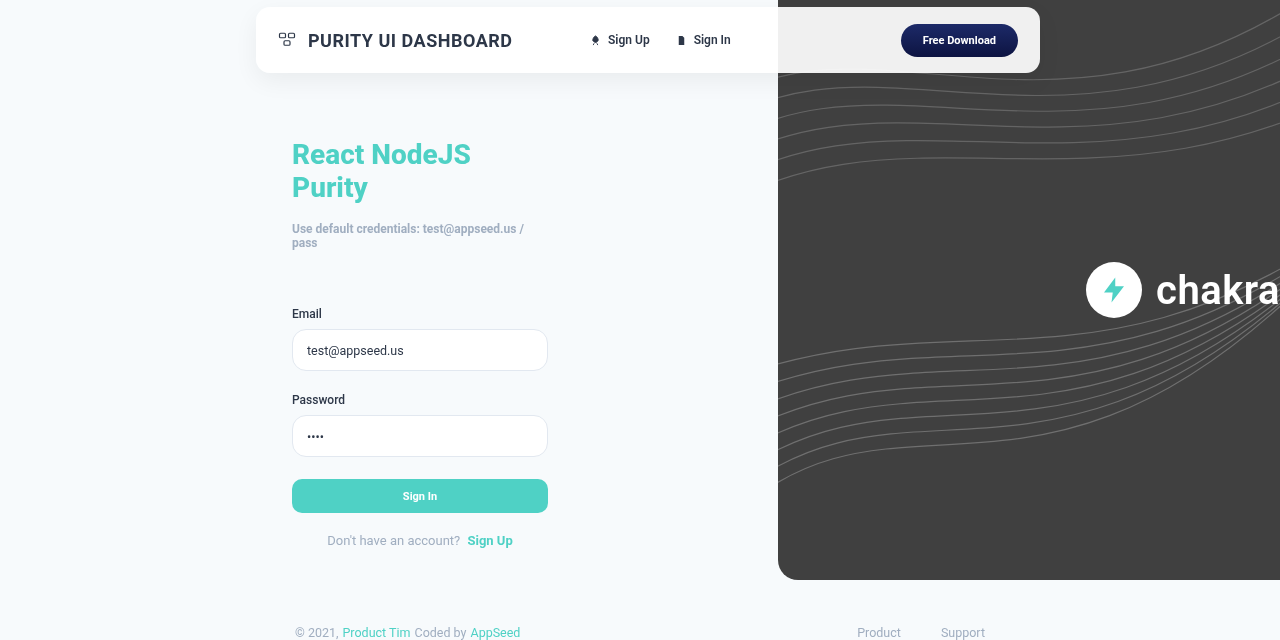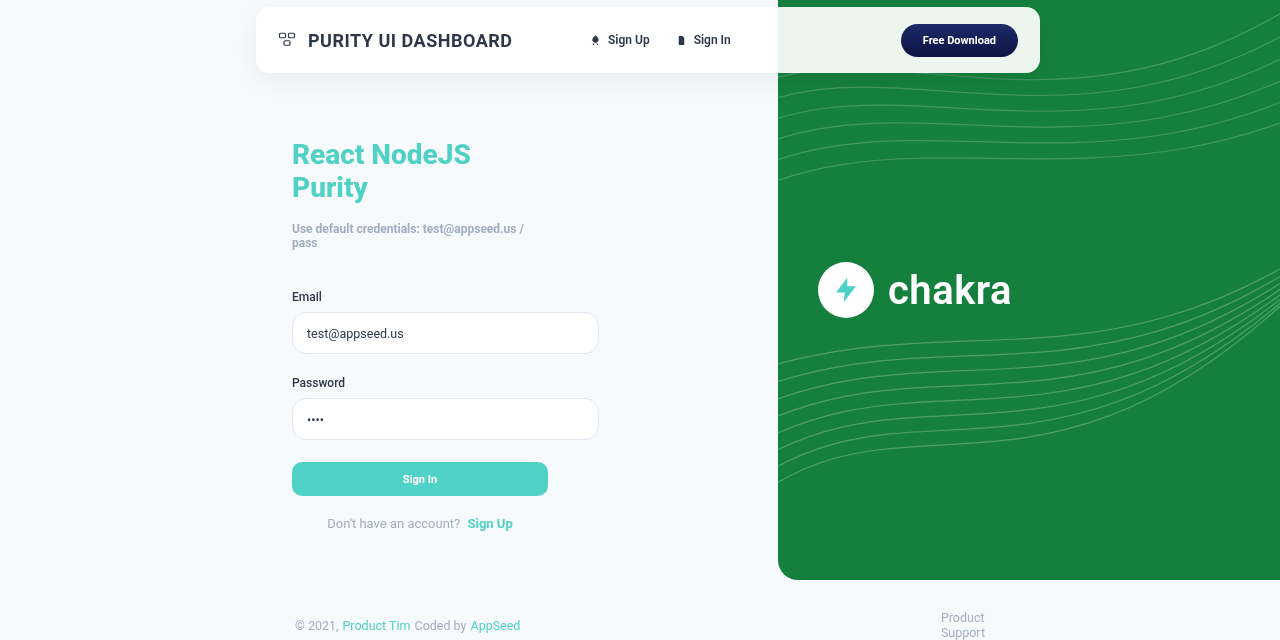--- a/index.html
+++ b/index.html
@@ -14,27 +14,26 @@
       background: #f7fafc;
       overflow: hidden;
       position: relative;
     }
     .right-panel {
       position: absolute;
       right: 0;
       top: 0;
       width: 502px;
       height: 580px;
-      background: #15803d;
+      background: #404040;
       border-bottom-left-radius: 20px;
       overflow: hidden;
       display: flex;
       align-items: center;
-      justify-content: flex-start;
-      padding-left: 40px;
+      justify-content: flex-end;
     }
     .right-panel svg.waves {
       position: absolute;
       inset: 0;
       width: 100%;
       height: 100%;
       opacity: 0.35;
     }
     .chakra-logo {
       position: relative;
@@ -130,31 +129,31 @@
     .title {
       color: #4fd1c5;
       font-size: 28px;
       font-weight: 800;
       margin-bottom: 18px;
     }
     .subtitle {
       color: #a0aec0;
       font-size: 12px;
       font-weight: 700;
-      margin-bottom: 40px;
+      margin-bottom: 57px;
     }
     .field-label {
       color: #2d3748;
       font-size: 12px;
       font-weight: 500;
       margin-bottom: 8px;
       display: block;
     }
     .input {
-      width: 307px;
+      width: 256px;
       height: 42px;
       border: 1px solid #e2e8f0;
       border-radius: 14px;
       padding: 0 14px;
       font-size: 12.5px;
       color: #2d3748;
       background: #fff;
       outline: none;
       margin-bottom: 22px;
     }
@@ -229,21 +228,21 @@
       display: flex;
       gap: 4px;
     }
     .footer .cr .brandlink {
       color: #4fd1c5;
       cursor: pointer;
     }
     .footer-links {
       margin-left: auto;
       display: flex;
-      flex-direction: column;
+      gap: 40px;
     }
     .footer-links span {
       cursor: pointer;
     }
   </style>
 </head>
 <body>
 
 <div class="right-panel">
   <svg class="waves" viewBox="0 0 502 580" preserveAspectRatio="none">

